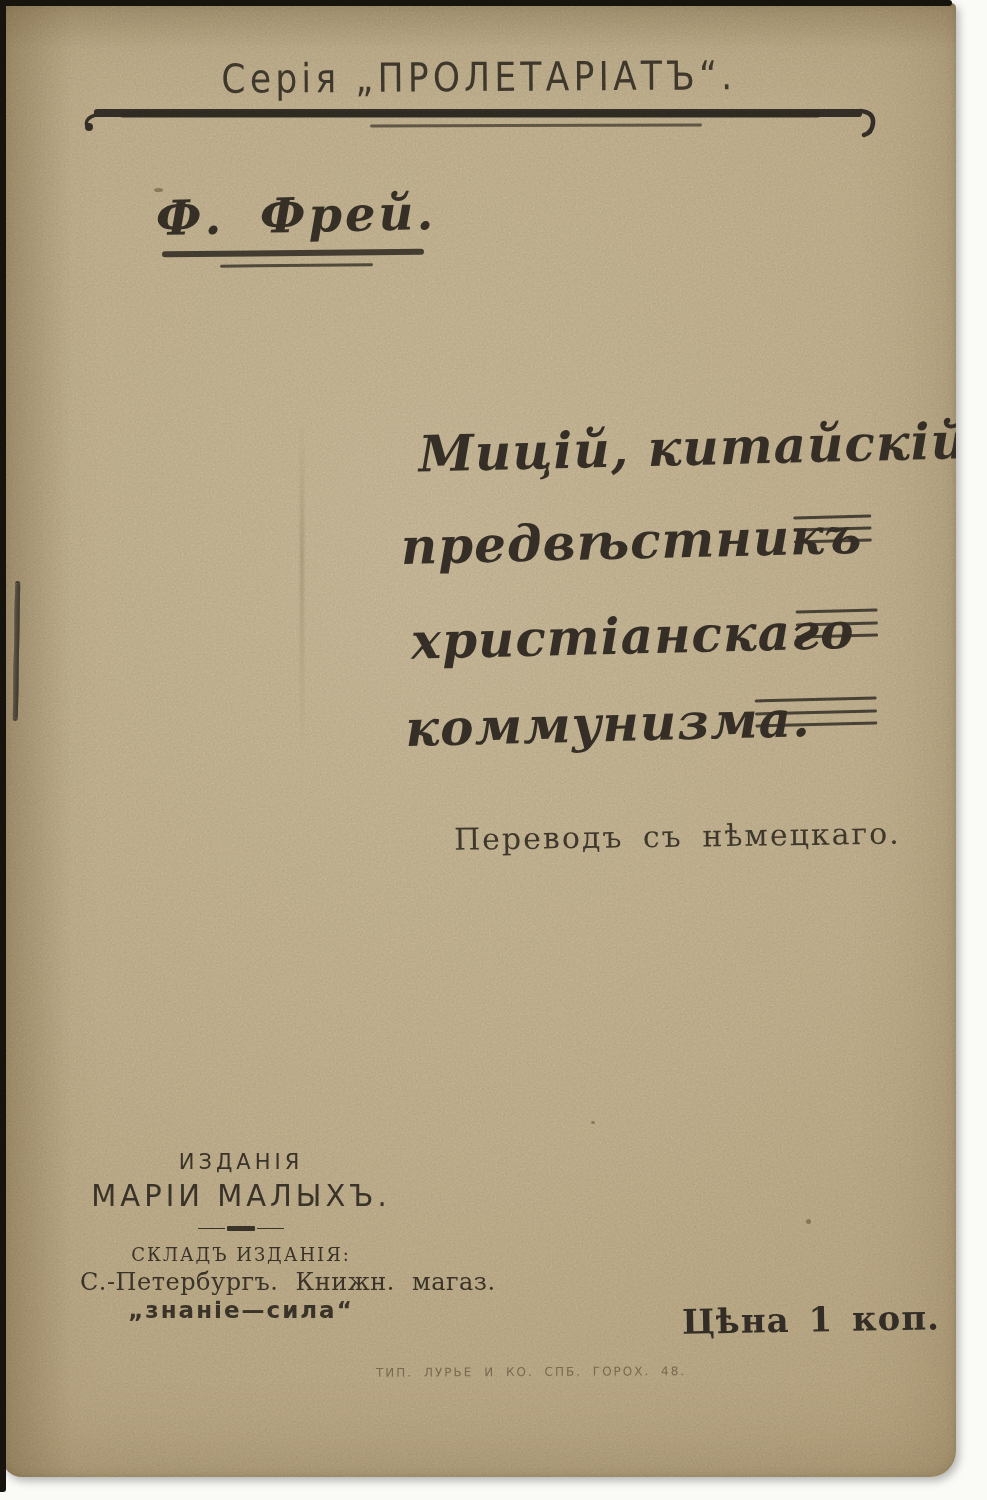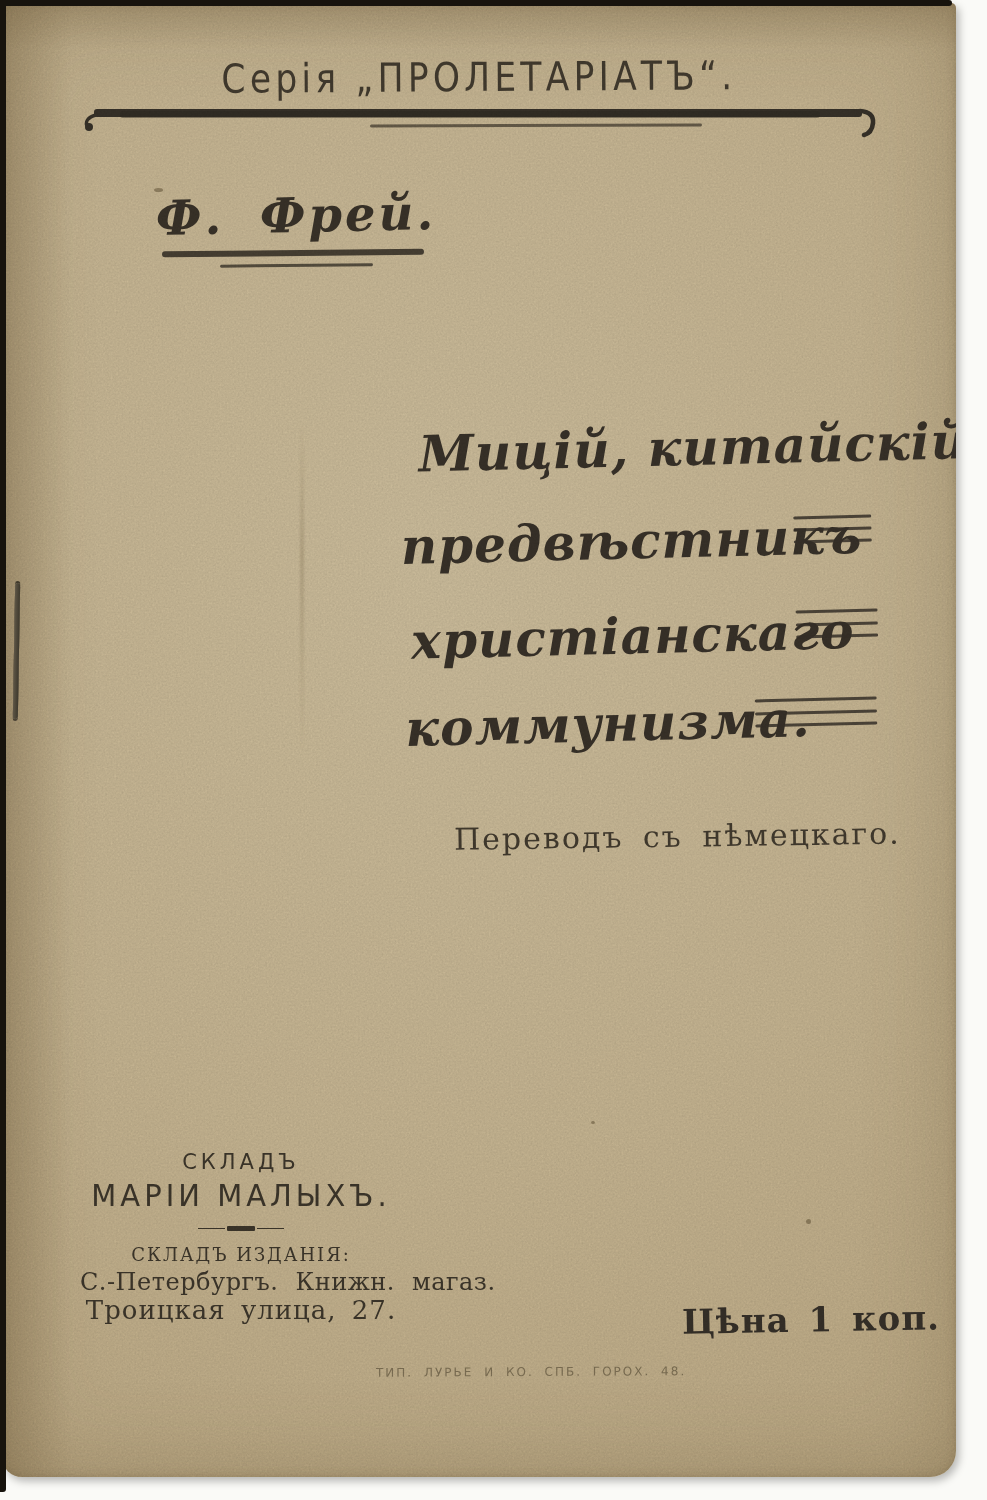--- a/index.html
+++ b/index.html
@@ -143,30 +143,30 @@
     <div class="flourish fl3">
         <span></span>
         <span></span>
         <span></span>
       </div>
   </div>
 
   <div class="abs subtitle">Переводъ съ нѣмецкаго.</div>
 
   <div class="abs publisher">
-    <div class="pub-imprint-name">СКЛАДЪ</div>
+    <div class="pub-imprint-name">ИЗДАНІЯ</div>
     <div class="pub-person">МАРІИ МАЛЫХЪ.</div>
     <div class="pub-ornament">
       <span class="thin"></span>
         <span class="thick"></span>
         <span class="thin"></span>
     </div>
     <div class="pub-depot-heading">СКЛАДЪ ИЗДАНІЯ:</div>
     <div class="pub-depot-1">С.-Петербургъ. Книжн. магаз.</div>
-    <div class="pub-depot-3">Троицкая улица, 27.</div>
+    <div class="pub-depot-2">„знаніе—сила“</div>
   </div>
 
   <div class="abs price">Цѣна 1 коп.</div>
 
   <div class="abs imprint-line">ТИП. ЛУРЬЕ И КО. СПБ. ГОРОХ. 48.</div>
 
   <svg class="grain" width="954" height="1474">
     <filter id="paperGrain">
       <feTurbulence type="fractalNoise" baseFrequency="0.55" numOctaves="2" seed="7"></feTurbulence>
       <feColorMatrix type="matrix" values="0 0 0 0 0  0 0 0 0 0  0 0 0 0 0  0.30 0.30 0.30 0 0"></feColorMatrix>

